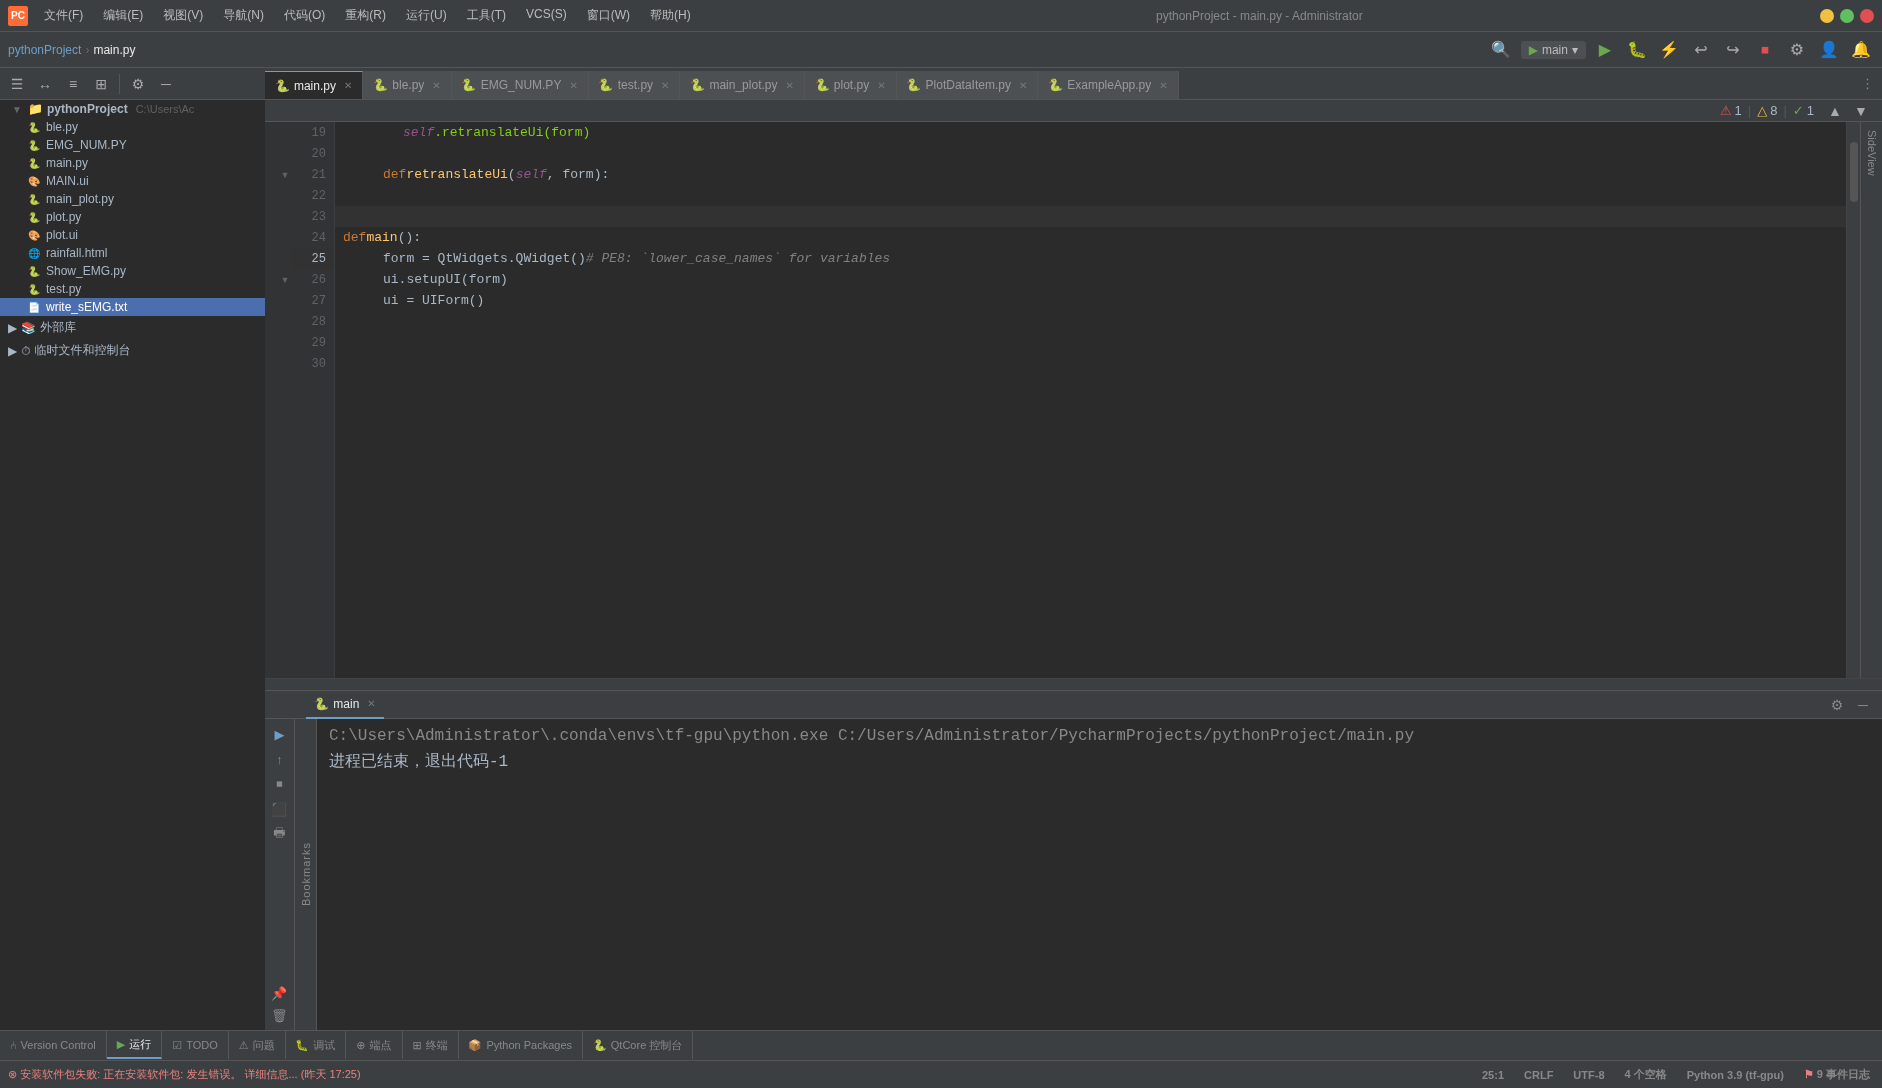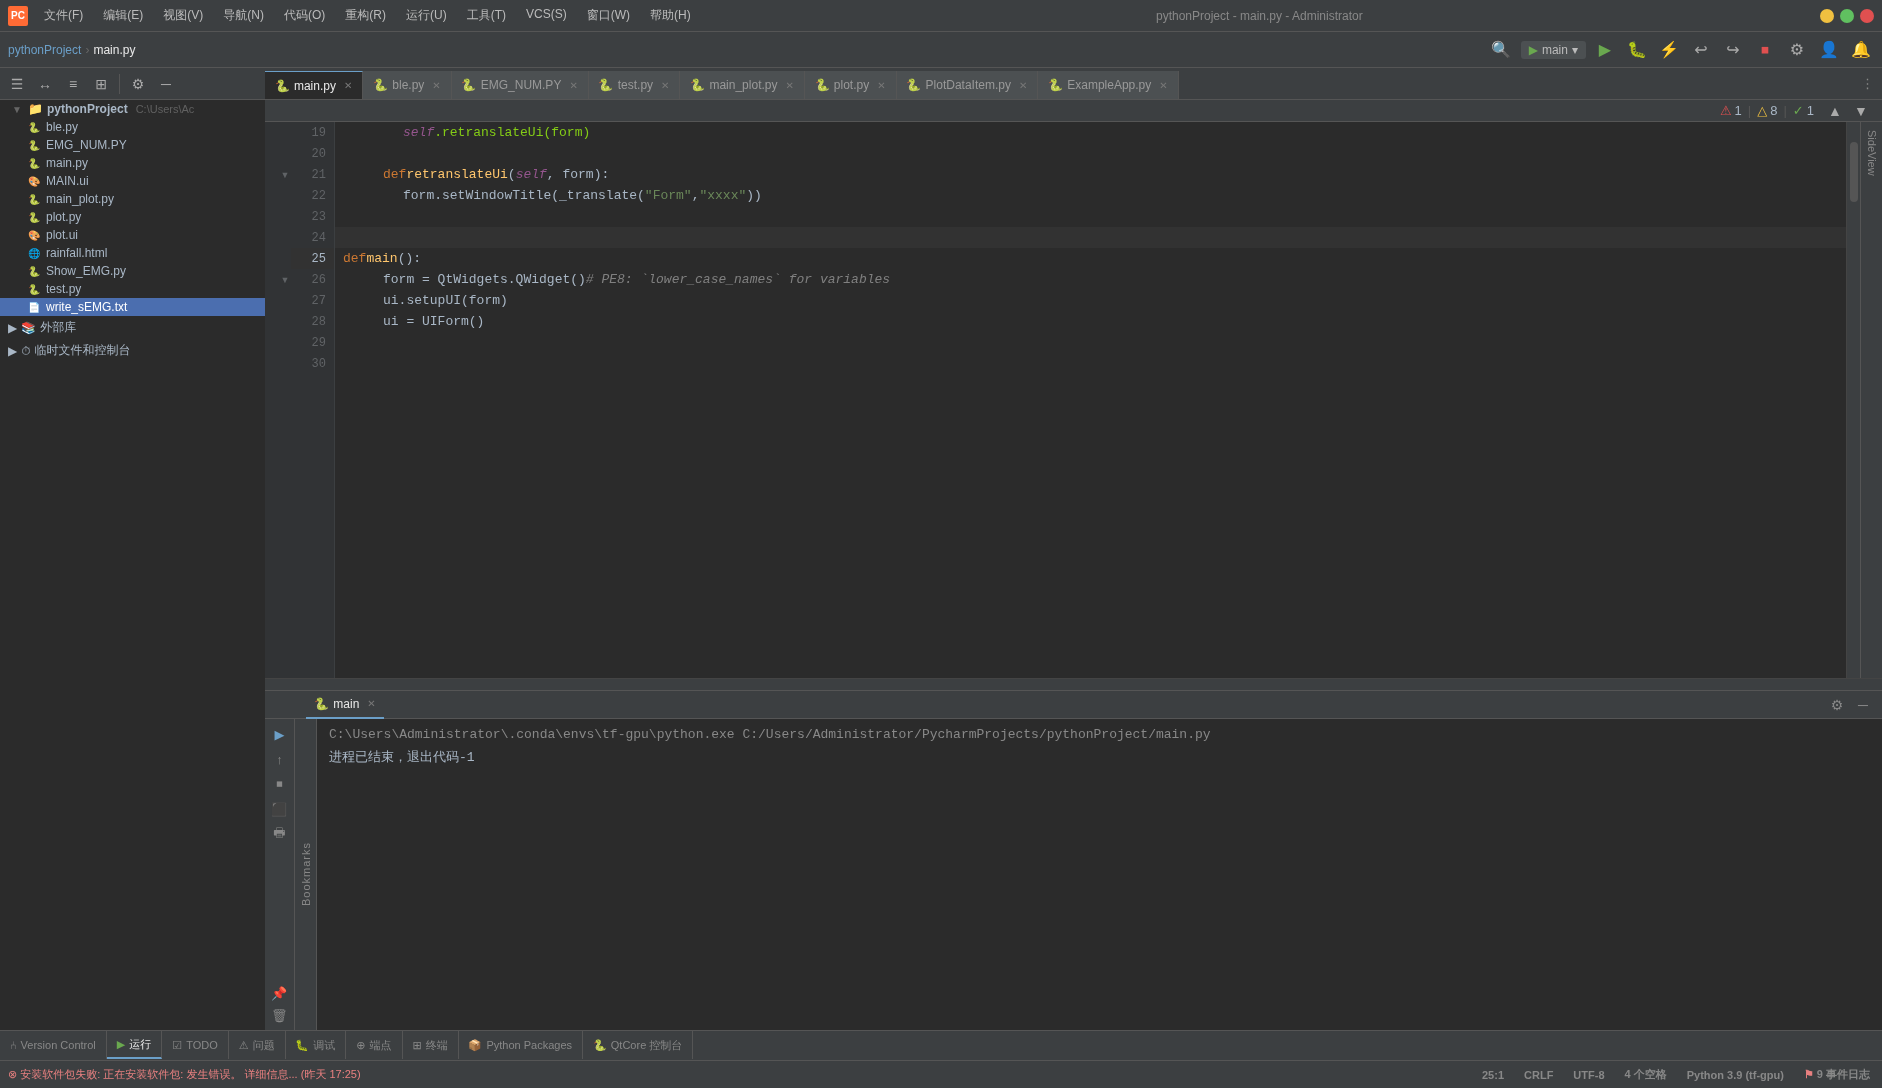--- a/index.html
+++ b/index.html
@@ -77,21 +77,21 @@
 
     
     .bottom-panel { height: 340px; background: #2b2b2b; border-top: 1px solid #555; display: flex; flex-direction: column; flex-shrink: 0; }
     .bottom-icon-btn { width: 22px; height: 22px; display: flex; align-items: center; justify-content: center; cursor: pointer; border-radius: 3px; color: #888; font-size: 14px; }
     
     
     .run-header { height: 28px; background: #3c3f41; display: flex; align-items: center; gap: 6px; padding: 0 8px; border-bottom: 1px solid #555; }
     .run-label { color: #888; font-size: 12px; margin-top: 48px; }
     .run-tab { display: flex; align-items: center; gap: 4px; padding: 0 8px; height: 28px; font-size: 12px; color: #e8e8e8; cursor: pointer; border-bottom: 2px solid #6b9fc8; }
     
-    .run-content { flex: 1; overflow: auto; padding: 8px 12px; font-family: 'Consolas', 'Courier New', monospace; font-size: 13px; color: #a9b7c6; }
+    .run-content { flex: 1; overflow: auto; padding: 8px 12px; font-family: 'Consolas', 'Courier New', monospace; font-size: 16px; color: #a9b7c6; }
     .run-cmd { color: #888; margin-bottom: 6px; }
     .run-output { color: #a9b7c6; }
     .bp-icon { width: 22px; height: 22px; display: flex; align-items: center; justify-content: center; color: #888; font-size: 13px; cursor: pointer; border-radius: 3px; }
     .bp-icon.active { color: #6b9fc8; }
     
     
     .status-bar { height: 28px; background: #3c3f41; display: flex; align-items: center; border-top: 1px solid #555; font-size: 11px; flex-shrink: 0; }
     .status-left { display: flex; align-items: center; gap: 6px; padding: 0 8px; color: #888; flex: 1; }
     .status-err { color: #e88080; display: flex; align-items: center; gap: 3px; }
     .status-right { display: flex; align-items: center; gap: 12px; padding: 0 8px; color: #888; }
@@ -373,27 +373,20 @@
 
           <div class="code-line" style="padding-left:48px;">
             <span class="kw">def </span>
               <span class="fn">retranslateUi</span>
               <span style="color:#a9b7c6;">(</span>
               <span class="self-kw">self</span>
               <span style="color:#a9b7c6;">, form):</span>
           </div>
 
 
-          <div class="code-line" style="padding-left:68px;">
-            <span style="color:#a9b7c6;">form.setWindowTitle(_translate(</span>
-              <span class="str">"Form"</span>
-              <span style="color:#a9b7c6;">, </span>
-              <span class="str">"xxxx"</span>
-              <span style="color:#a9b7c6;">))</span>
-          </div>
 
           <div class="code-line">&nbsp;</div>
 
           <div class="code-line current">&nbsp;</div>
 
           <div class="code-line" style="padding-left:8px;">
             <span class="kw">def </span>
               <span class="fn">main</span>
               <span style="color:#a9b7c6;">():</span>
           </div>

